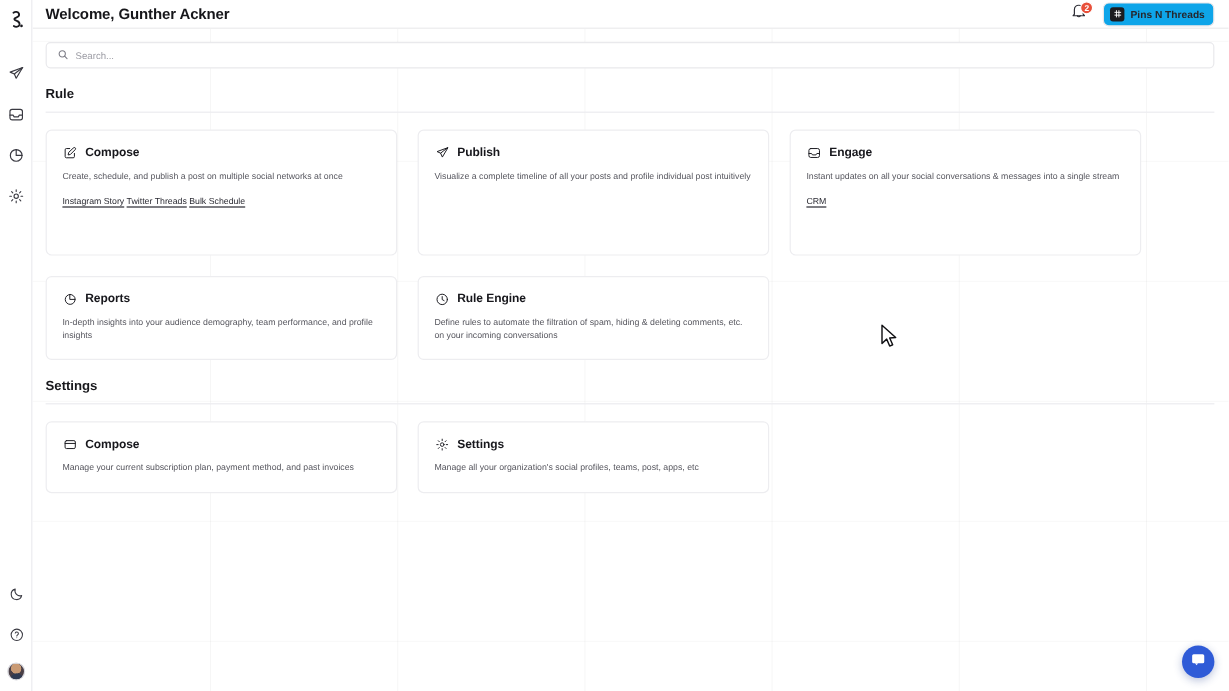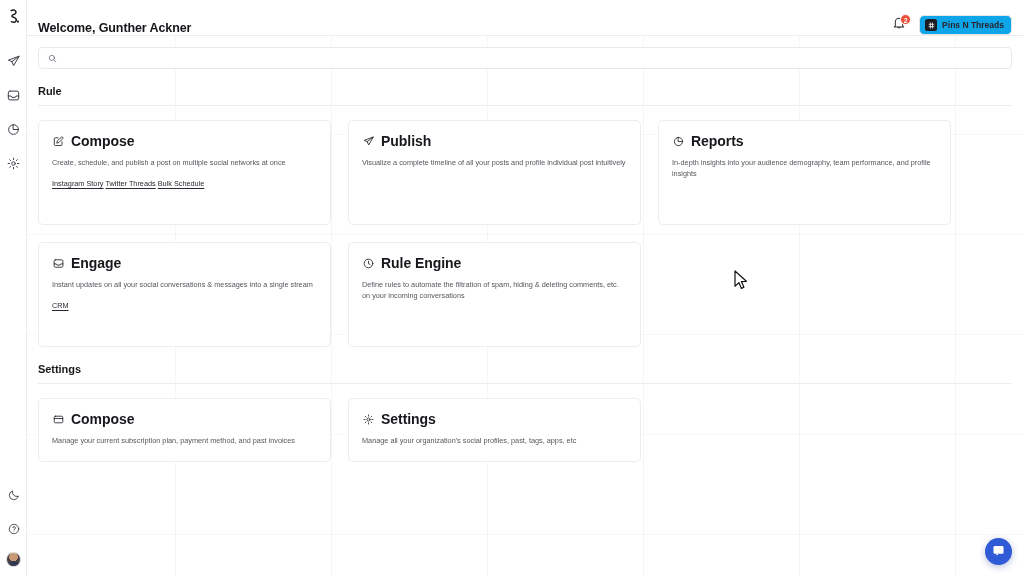--- a/index.html
+++ b/index.html
@@ -52,21 +52,21 @@
     background-image:
       linear-gradient(to right, rgba(0,0,0,0.035) 1px, transparent 1px),
       linear-gradient(to bottom, rgba(0,0,0,0.028) 1px, transparent 1px);
     background-size:156px 100px;
     background-position:-8px 34px;
     z-index:0;
   }
 
   .topbar {
     position:relative; z-index:2;
-    height:36px; display:flex; align-items:flex-end;
+    height:24px; display:flex; align-items:center;
     padding:0 12px 0 11px; border-bottom:1px solid #ececed; background:#fff;
   }
   .page-title { font-size:12.5px; font-weight:700; letter-spacing:-0.1px; color:#16161a; }
   .topbar-right { margin-left:auto; display:flex; align-items:center; gap:12px; }
 
   .bell-wrap { position:relative; width:16px; height:16px; cursor:pointer; display:flex; align-items:center; justify-content:center;}
   .bell-badge {
     position:absolute; top:-3px; right:-4px; min-width:11px; height:11px;
     background:#e8503a; color:#fff; border-radius:6px;
     font-size:7px; line-height:11px; text-align:center; font-weight:700;
@@ -108,21 +108,21 @@
   .card {
     width:293px; background:#fff; border:1px solid #ededf0; border-radius:5px;
     padding:12px 13px 14px 13px; cursor:pointer;
   }
   .card.c-tall { min-height:105px; }
   .card.c-mid  { min-height:62px; }
   .card.c-short{ min-height:57px; }
   .card-head { display:flex; align-items:center; gap:7px; }
   .card-icon { width:12px; height:12px; display:flex; align-items:center; justify-content:center; color:#1c1c22; }
   .card-icon svg{ display:block; }
-  .card-title { font-size:14px; font-weight:700; color:#17171c; letter-spacing:-0.05px; }
+  .card-title { font-size:10px; font-weight:700; color:#17171c; letter-spacing:-0.05px; }
   .card-desc { font-size:7.3px; color:#56565e; line-height:1.45; margin-top:9px; max-width:272px; }
   .card-links { margin-top:10px; display:flex; flex-direction:row; gap:2px; }
   .card-link {
     font-size:7.3px; color:#2a2a32; text-decoration:underline;
     text-underline-offset:1.5px; width:fit-content; cursor:pointer;
   }
 
   
   .chat-fab {
     position:absolute; right:12px; bottom:11px; width:27px; height:27px;
@@ -233,20 +233,21 @@
     <div class="content">
 
       <div class="searchbar-row">
         <div class="searchbar">
           <span>
             <svg width="9" height="9" viewBox="0 0 16 16" fill="none" stroke="#7c7c86" stroke-width="1.6" stroke-linecap="round">
               <circle cx="6.9" cy="6.9" r="4.6"></circle>
                 <path d="M10.4 10.4 14 14"></path>
             </svg>
           </span>
+          <input type="text" placeholder="Search..." style="">
         </div>
       </div>
 
       <div class="section">
         <div class="section-title">Rule</div>
         <div class="section-rule"></div>
         <div class="cards">
 
           <div class="card c-tall">
             <div class="card-head">
@@ -272,47 +273,47 @@
                 <svg width="11" height="11" viewBox="0 0 16 16" fill="none" stroke="#1c1c22" stroke-width="1.2" stroke-linejoin="round" stroke-linecap="round">
                   <path d="M14.6 1.6 1.8 6.3l4.3 1.9 1.9 4.3z"></path>
                     <path d="M6.1 8.2 14.6 1.6"></path>
                 </svg>
               </span>
               <span class="card-title">Publish</span>
             </div>
             <div class="card-desc">Visualize a complete timeline of all your posts and profile individual post intuitively</div>
           </div>
 
-          <div class="card c-mid">
-            <div class="card-head">
-              <span class="card-icon">
-                <svg width="11" height="11" viewBox="0 0 16 16" fill="none" stroke="#1c1c22" stroke-width="1.2" stroke-linejoin="round" stroke-linecap="round">
-                  <path d="M14 8A6 6 0 1 1 8 2"></path>
-                    <path d="M8 2a6 6 0 0 1 6 6H8z"></path>
-                </svg>
-              </span>
-              <span class="card-title">Reports</span>
-            </div>
-            <div class="card-desc">In-depth insights into your audience demography, team performance, and profile insights</div>
-          </div>
-
           <div class="card c-tall">
             <div class="card-head">
               <span class="card-icon">
                 <svg width="11" height="11" viewBox="0 0 16 16" fill="none" stroke="#1c1c22" stroke-width="1.2" stroke-linejoin="round" stroke-linecap="round">
                   <rect x="1.6" y="2.6" width="12.8" height="10.8" rx="2.2"></rect>
                   <path d="M1.6 8.6h3.2l1.1 1.7h4.2l1.1-1.7h3.2"></path>
                 </svg>
               </span>
               <span class="card-title">Engage</span>
             </div>
             <div class="card-desc">Instant updates on all your social conversations &amp; messages into a single stream</div>
             <div class="card-links">
               <a class="card-link">CRM</a>
             </div>
+          </div>
+
+          <div class="card c-mid">
+            <div class="card-head">
+              <span class="card-icon">
+                <svg width="11" height="11" viewBox="0 0 16 16" fill="none" stroke="#1c1c22" stroke-width="1.2" stroke-linejoin="round" stroke-linecap="round">
+                  <path d="M14 8A6 6 0 1 1 8 2"></path>
+                    <path d="M8 2a6 6 0 0 1 6 6H8z"></path>
+                </svg>
+              </span>
+              <span class="card-title">Reports</span>
+            </div>
+            <div class="card-desc">In-depth insights into your audience demography, team performance, and profile insights</div>
           </div>
 
           <div class="card c-mid">
             <div class="card-head">
               <span class="card-icon">
                 <svg width="11" height="11" viewBox="0 0 16 16" fill="none" stroke="#1c1c22" stroke-width="1.2" stroke-linejoin="round" stroke-linecap="round">
                   <circle cx="8" cy="8" r="6.3"></circle>
                   <path d="M8 4.6v3.6l2.3 1.3"></path>
                 </svg>
               </span>
@@ -345,21 +346,21 @@
           <div class="card c-short">
             <div class="card-head">
               <span class="card-icon">
                 <svg width="11" height="11" viewBox="0 0 16 16" fill="none" stroke="#1c1c22" stroke-width="1.15" stroke-linejoin="round" stroke-linecap="round">
                   <circle cx="8" cy="8" r="2.2"></circle>
                   <path d="M8 1.4v1.7M8 12.9v1.7M14.6 8h-1.7M3.1 8H1.4M12.7 3.3l-1.2 1.2M4.5 11.5l-1.2 1.2M12.7 12.7l-1.2-1.2M4.5 4.5 3.3 3.3"></path>
                 </svg>
               </span>
               <span class="card-title">Settings</span>
             </div>
-            <div class="card-desc">Manage all your organization's social profiles, past, tags, apps, etc</div>
+            <div class="card-desc">Manage all your organization's social profiles, teams, post, apps, etc</div>
           </div>
 
         </div>
       </div>
     </div>
 
     <div class="chat-fab">
       <span>
         <svg width="13" height="13" viewBox="0 0 16 16" fill="#ffffff">
           <rect x="1.8" y="2.6" width="12.4" height="9.4" rx="1.6"></rect>

